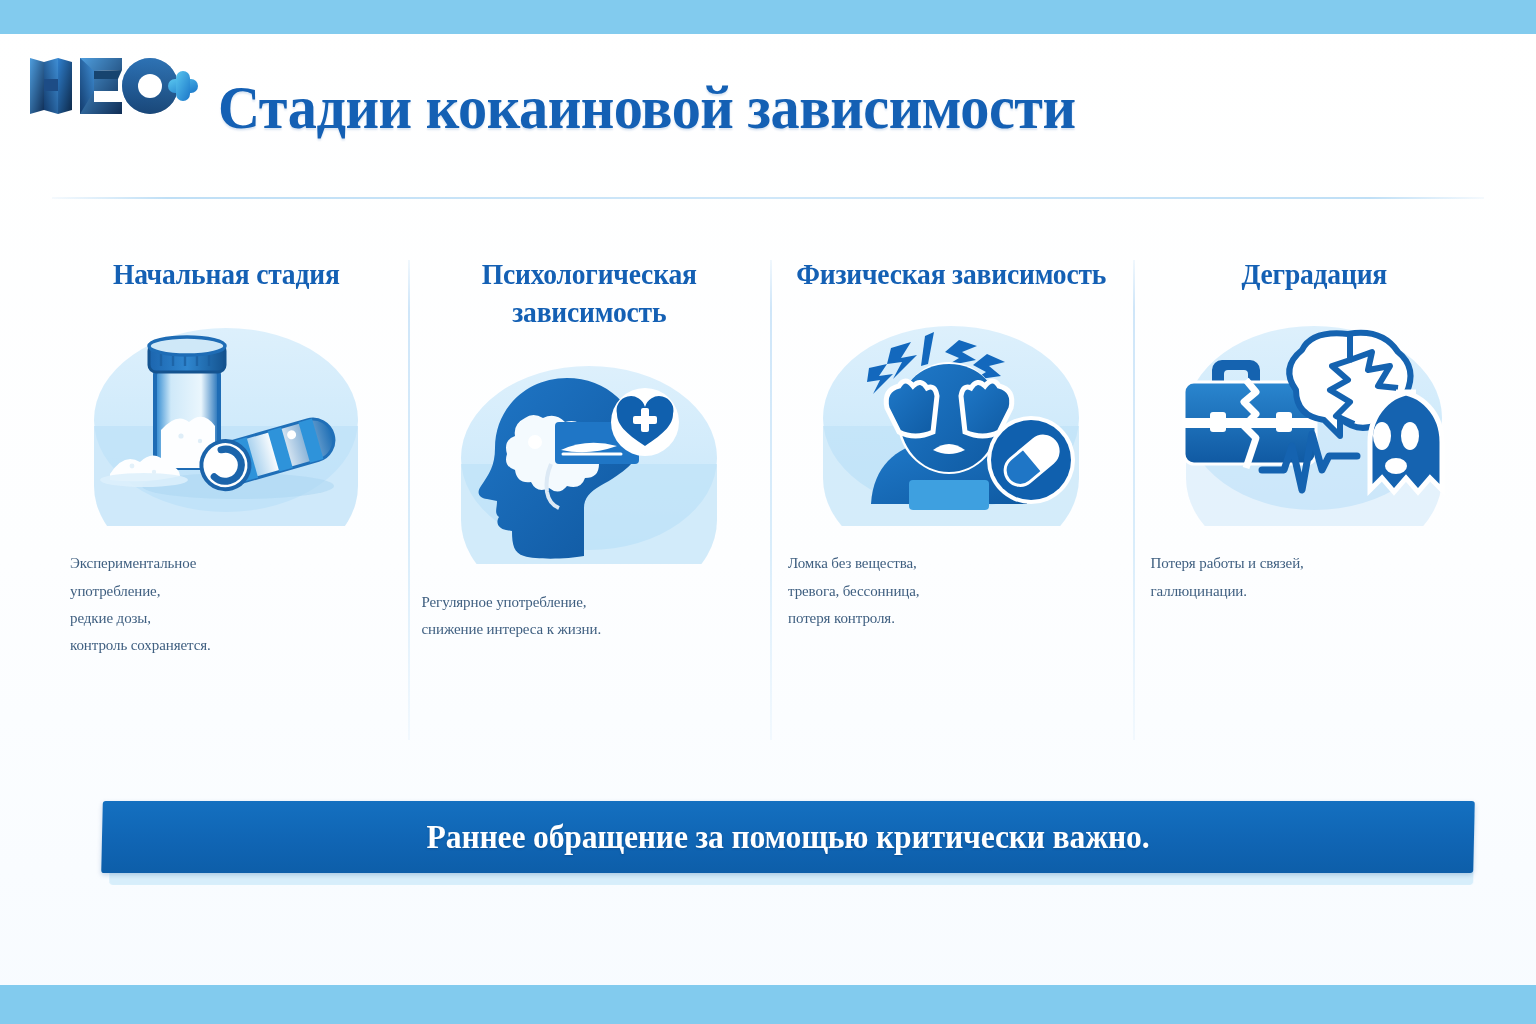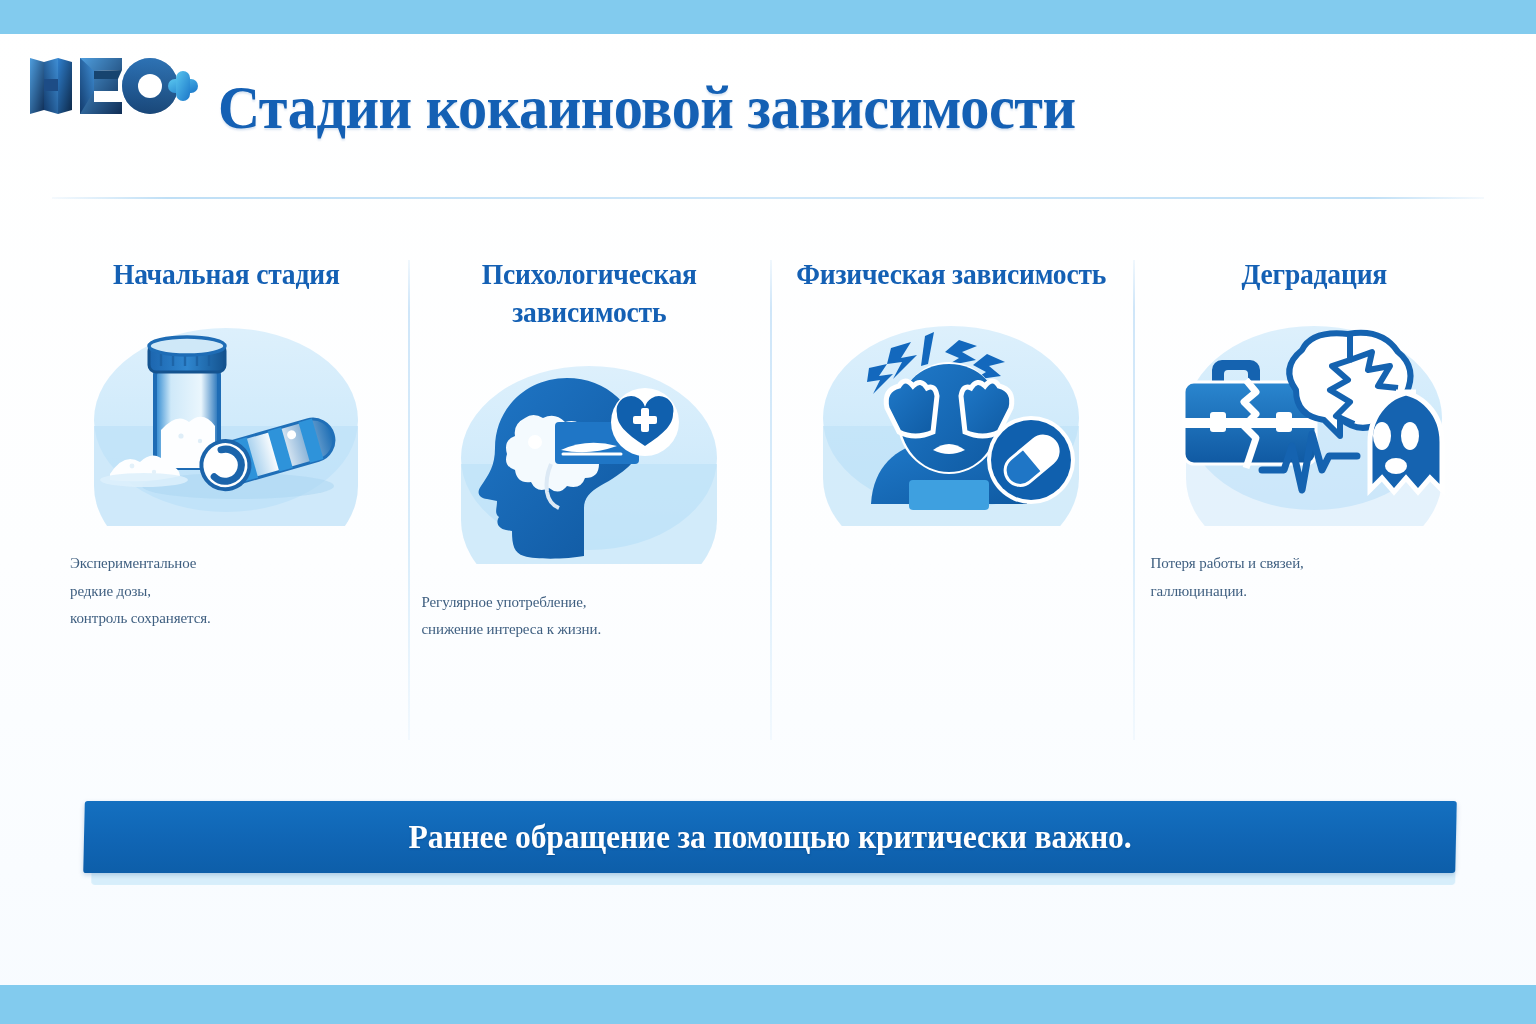--- a/index.html
+++ b/index.html
@@ -114,21 +114,21 @@
 
   
   .column.c1 .col-text { margin-left: 11px; }
   .column.c2 .col-text { margin-left: 0px; }
   .column.c3 .col-text { margin-left: 4px; }
   .column.c4 .col-text { margin-left: 4px; }
 
   
   .banner-wrap {
     position: absolute;
-    left: 84px;
+    left: 102px;
     top: 801px;
     width: 1372px;
     height: 74px;
   }
   .banner-shadow {
     position: absolute;
     left: 8px;
     top: 12px;
     width: 1364px;
     height: 72px;
@@ -288,20 +288,21 @@
           </g>
 
           <path d="M22 160 q14 -22 30 -12 q14 -14 28 2 q12 4 12 12 q-34 8 -70 4 z" fill="#fdfeff"></path>
           <ellipse cx="56" cy="166" rx="44" ry="7" fill="#ddf0fc" opacity="0.85"></ellipse>
           <circle cx="44" cy="152" r="2.4" fill="#e3f1fa"></circle>
             <circle cx="66" cy="158" r="2.2" fill="#e3f1fa"></circle>
         </svg>
       </div>
       <div class="col-text">
         <span>Экспериментальное</span>
+        <span>употребление,</span>
         <span>редкие дозы,</span>
         <span>контроль сохраняется.</span>
       </div>
     </div>
 
     <div class="column c2">
       <div class="col-title">
         <span>Психологическая</span>
         <span>зависимость</span>
       </div>
@@ -383,20 +384,25 @@
           <path d="M198 94 q4 -18 -12 -22 q-6 -10 -14 0 q-8 -8 -14 2 q-8 -4 -10 8 l4 36 q18 8 34 0 z" fill="url(#perg)" stroke="#ffffff" stroke-width="5"></path>
 
           <circle cx="218" cy="146" r="44" fill="#ffffff"></circle>
           <circle cx="218" cy="146" r="40" fill="#1060ae"></circle>
           <g transform="rotate(-40 218 146)">
             <rect x="188" y="132" width="60" height="30" rx="15" fill="#ffffff"></rect>
             <path d="M188 147 a15 15 0 0 1 15 -15 h15 v30 h-15 a15 15 0 0 1 -15 -15 z" fill="#1f76c6"></path>
             <rect x="188" y="132" width="60" height="30" rx="15" fill="none" stroke="#ffffff" stroke-width="3"></rect>
           </g>
         </svg>
+      </div>
+      <div class="col-text">
+        <span>Ломка без вещества,</span>
+        <span>тревога, бессонница,</span>
+        <span>потеря контроля.</span>
       </div>
     </div>
 
     <div class="column c4">
       <div class="col-title">
         <span>Деградация</span>
         <span></span>
       </div>
       <div class="col-art">
         <svg width="276" height="212" viewBox="0 0 276 212" aria-hidden="true">

